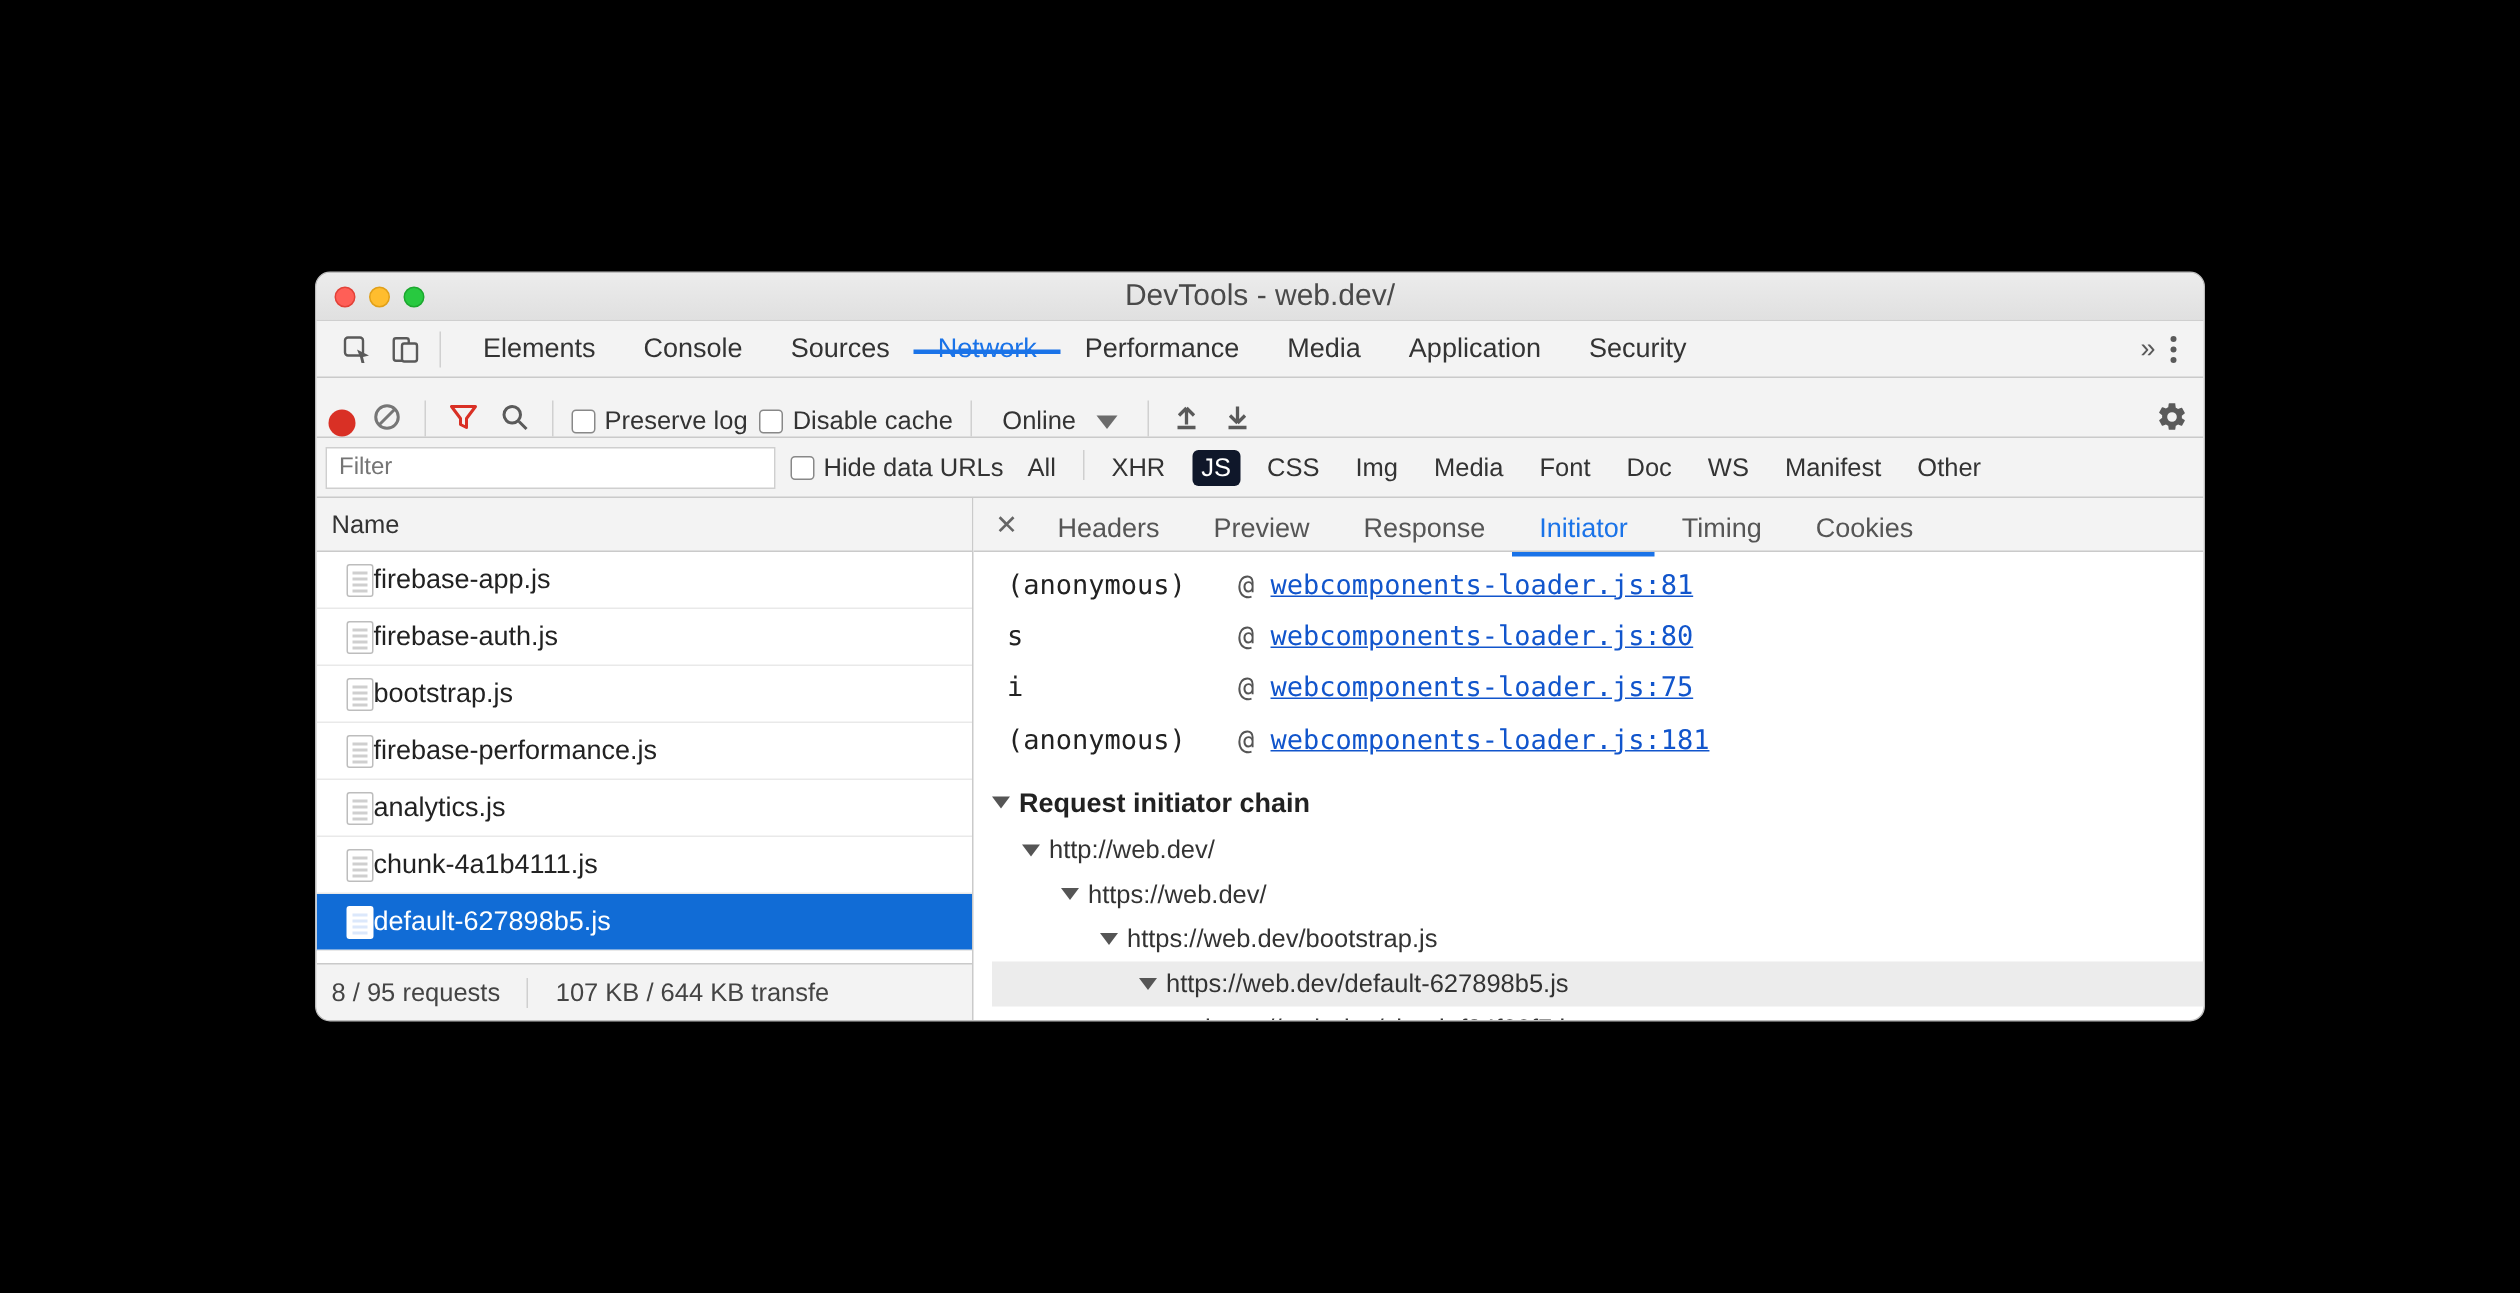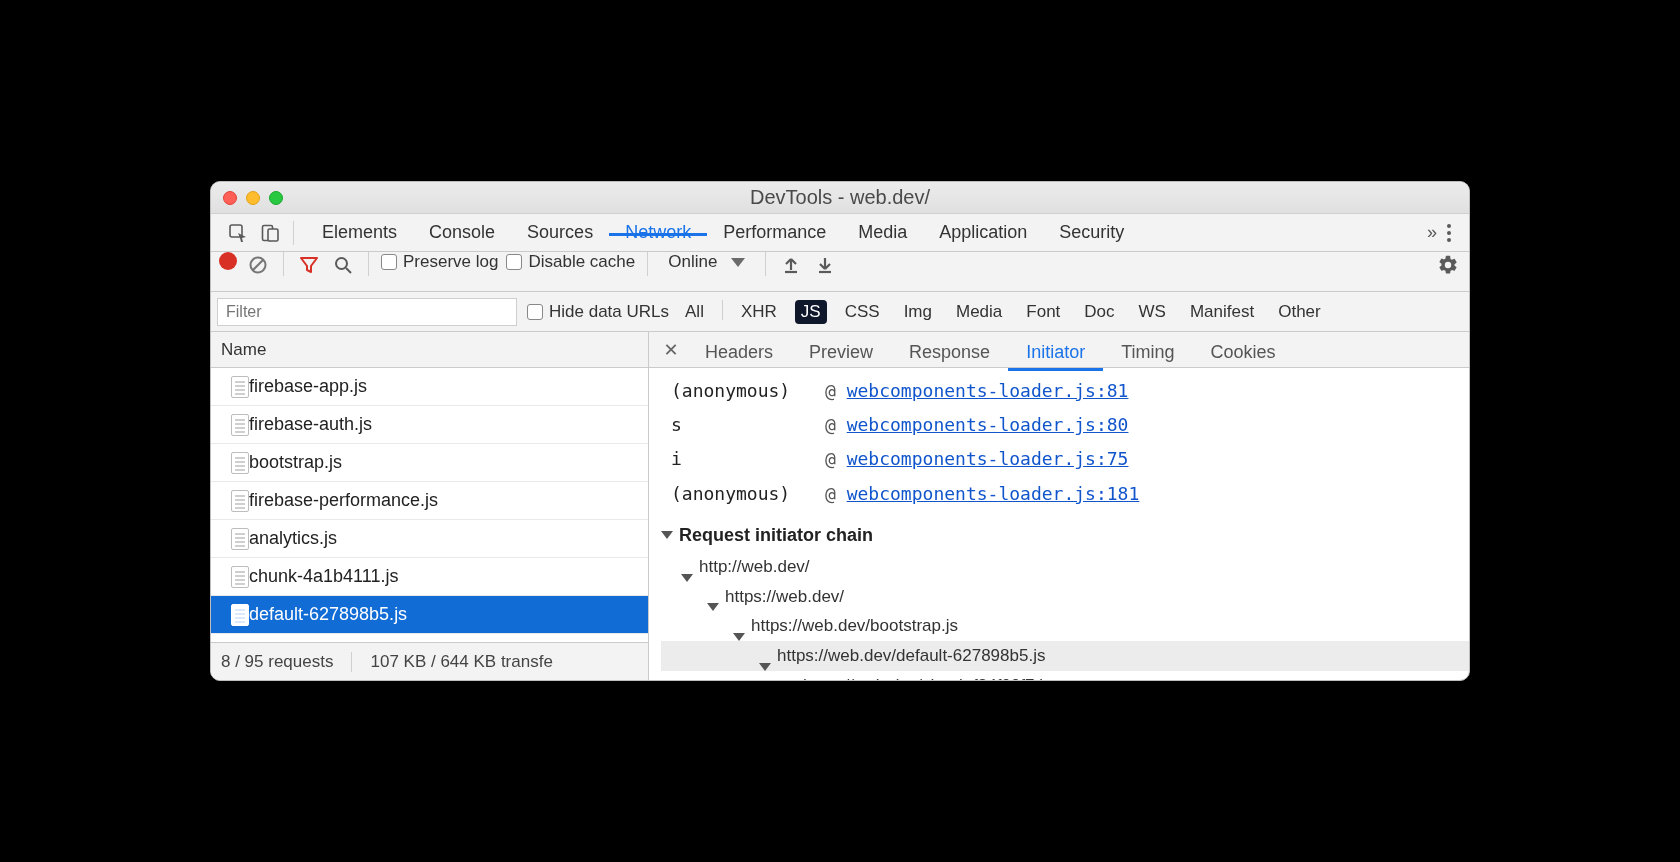--- a/index.html
+++ b/index.html
@@ -58,21 +58,21 @@
   }
   .panel-tabs .tab.active{ color:#1a73e8; border-bottom-color:#1a73e8;}
   .pt-right{margin-left:auto;display:flex;align-items:center;gap:10px;padding-right:6px;color:#5a5a5a;}
   .chev2{font-size:18px;letter-spacing:-6px;}
   .kebab{display:flex;flex-direction:column;gap:3px;padding:0 6px;}
   .kebab span{width:4px;height:4px;border-radius:50%;background:#5a5a5a;}
   
   .net-toolbar{
     height:40px;border-bottom:1px solid #cacaca;
     background:#f3f3f3;
-    display:flex;align-items:flex-start;padding:0 8px;gap:8px;
+    display:flex;align-items:flex-end;padding:0 8px;gap:8px;
     color:#5a5a5a;
   }
   .rec-dot{width:18px;height:18px;border-radius:50%;background:#d93025;}
   .funnel{color:#d93025;}
   .chk{display:flex;align-items:center;gap:6px;color:#333;font-size:17px;}
   .fakebox{width:16px;height:16px;border:1.5px solid #888;border-radius:3px;background:#fff;}
   .throttle{display:flex;align-items:center;gap:14px;color:#333;padding:0 8px;}
   .tri-down{width:0;height:0;border-left:7px solid transparent;border-right:7px solid transparent;border-top:9px solid #6b6b6b;}
   .gear{margin-left:auto;font-size:20px;}
   
@@ -126,21 +126,21 @@
   .detail-tabs .dt.active{color:#1a73e8;border-bottom-color:#1a73e8;}
   .detail-body{flex:1;overflow:auto;padding:6px 0 0 0;font-size:18px;}
   .stack{padding:0 0 10px 22px;}
   .stack-row{display:flex;gap:14px;align-items:baseline;font-family:Menlo,Consolas,monospace;font-size:18px;line-height:1.9;white-space:nowrap;}
   .stack-row .fn{min-width:140px;color:#222;}
   .stack-row .at{color:#555;}
   .stack-row a{color:#1155cc;text-decoration:underline;}
   .section-title{display:flex;align-items:center;gap:6px;font-weight:700;color:#222;padding:4px 0 6px 12px;}
   .disclose{width:0;height:0;border-left:6px solid transparent;border-right:6px solid transparent;border-top:8px solid #555;display:inline-block;}
   .chain{padding:0 0 8px 12px;}
-  .chain .node{display:flex;align-items:flex-end;gap:6px;line-height:1.75;color:#333;font-size:17px;white-space:nowrap;}
+  .chain .node{display:flex;align-items:center;gap:6px;line-height:1.75;color:#333;font-size:17px;white-space:nowrap;}
   .chain .node.bold{font-weight:400;background:#ececec;}
   .ind1{padding-left:20px;} .ind2{padding-left:46px;} .ind3{padding-left:72px;} .ind4{padding-left:98px;} .ind5{padding-left:124px;}
   svg{display:block;}
 </style>
 </head>
 <body>
 
 <div class="window">
 
   <div class="titlebar">

